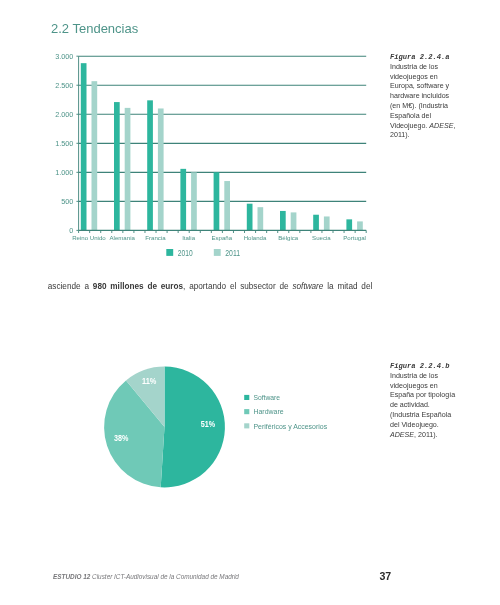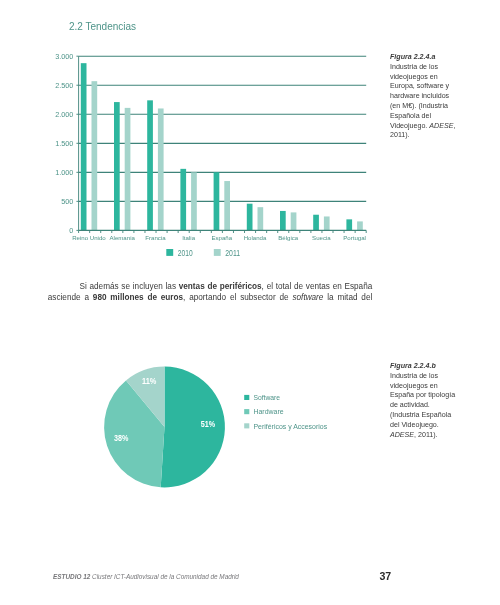--- a/index.html
+++ b/index.html
@@ -1,33 +1,33 @@
 <!DOCTYPE html>
 <html><head>
 <meta charset="utf-8">
 <title>page</title>
 <style>
   html,body{margin:0;padding:0;}
   body{width:500px;height:605px;background:#ffffff;font-family:"Liberation Sans",sans-serif;
        -webkit-font-smoothing:antialiased;position:relative;overflow:hidden;}
   .page{position:absolute;left:0;top:0;width:500px;height:605px;}
-  #section-label{position:absolute;left:69px;top:21.2px;font-size:10px;color:#4E9489;letter-spacing:0px;}
+  #section-label{position:absolute;left:51px;top:21.2px;font-size:13px;color:#4E9489;letter-spacing:0px;}
   
   #bar-chart{position:absolute;left:0;top:0;width:500px;height:270px;}
   
   #paragraph{position:absolute;left:47.8px;top:281.2px;width:324.5px;font-size:8.2px;line-height:11.25px;
              color:#3a3a3a;}
   #paragraph b{font-weight:bold;}
   #paragraph i{font-style:italic;}
   .pline{text-align:justify;text-align-last:justify;white-space:normal;}
   .pline.last{text-align-last:left;}
   .pline.indent{text-indent:31.7px;}
   
   .caption{position:absolute;left:390px;width:66px;font-size:7.1px;line-height:9.8px;color:#3a3a3a;}
-  .caption .ttl{font-weight:bold;font-style:italic;}
+  .caption .ttl{font-weight:bold;font-style:italic;font-family:Liberation Mono, monospace;}
   .caption i{}
   #caption-a{top:53.1px;}
   #caption-b{top:362px;}
   
   #pie-chart{position:absolute;left:0;top:350px;width:500px;height:160px;}
   
   #footer{position:absolute;left:53.0px;top:572.6px;width:325px;}
   #footer-text{position:absolute;left:0;top:0;font-size:6.4px;color:#77777a;font-style:italic;white-space:nowrap;}
   #footer-text b{font-weight:bold;font-style:italic;}
   #page-number{position:absolute;left:311.4px;top:-3.0px;font-size:10.6px;font-weight:bold;color:#2b2b2b;margin-left:15px;}
@@ -125,21 +125,20 @@
           <text x="354.6" y="239.6" text-anchor="middle" font-size="6.1" fill="#4E9489" font-family="&quot;Liberation Sans&quot;,sans-serif">Portugal</text>
         </g>
         <g>
           <rect x="166.3" y="249" width="6.9" height="6.9" fill="#2DB69E"></rect>
           <text x="177.8" y="255.5" font-size="8.4" fill="#4E9489" textLength="14.8" lengthAdjust="spacingAndGlyphs" font-family="&quot;Liberation Sans&quot;,sans-serif">2010</text>
           <rect x="213.8" y="249" width="6.9" height="6.9" fill="#A4D4CB"></rect>
           <text x="225.3" y="255.5" font-size="8.4" fill="#4E9489" textLength="14.8" lengthAdjust="spacingAndGlyphs" font-family="&quot;Liberation Sans&quot;,sans-serif">2011</text>
         </g>
       </svg></div>
   <div id="paragraph">
-      <div class="pline indent"><span>Si además se incluyen las </span><b>ventas de periféricos</b><span>, el total de ventas en España</span></div>
       <div class="pline"><span>asciende a </span><b>980 millones de euros</b><span>, aportando el subsector de </span><i>software</i><span> la mitad del</span></div>
     </div>
   <div class="caption" id="caption-a"><span class="ttl">Figura 2.2.4.a</span><br><span>Industria de los </span><span>videojuegos en </span><span>Europa, software y </span><span>hardware incluidos </span><span>(en M€). (Industria </span><span>Española del </span><span>Videojuego. </span><i>ADESE</i><span>, 2011).</span></div>
   <div class="caption" id="caption-b"><span class="ttl">Figura 2.2.4.b</span><br><span>Industria de los </span><span>videojuegos en </span><span>España por tipología </span><span>de actividad. </span><span>(Industria Española </span><span>del Videojuego. </span><i>ADESE</i><span>, 2011).</span></div>
   <div id="pie-chart"><svg width="500" height="160" viewBox="0 0 500 160">
         <g>
           <path d="M 164.5 77 L 164.50 16.60 A 60.4 60.4 0 1 1 160.71 137.28 Z" fill="#2DB69E"></path>
           <path d="M 164.5 77 L 160.71 137.28 A 60.4 60.4 0 0 1 126.00 30.46 Z" fill="#6FC9B7"></path>
           <path d="M 164.5 77 L 126.00 30.46 A 60.4 60.4 0 0 1 164.50 16.60 Z" fill="#A4D4CB"></path>
         </g>

